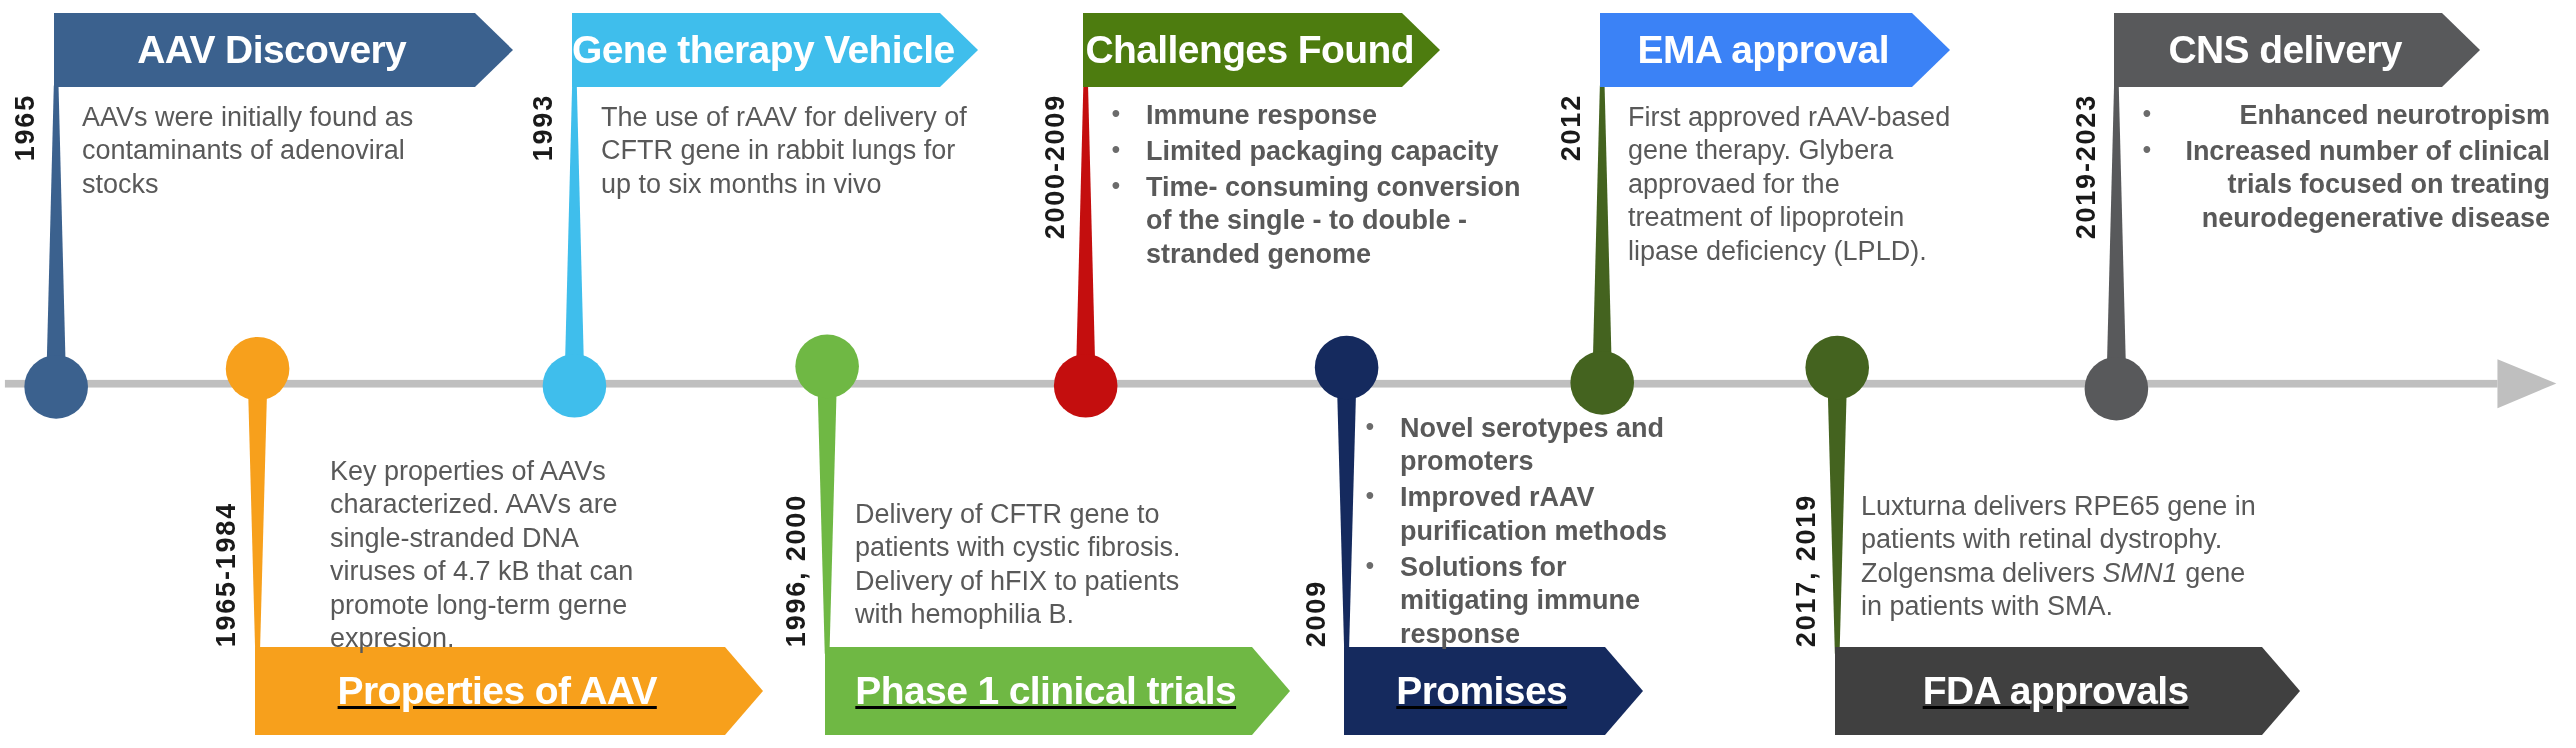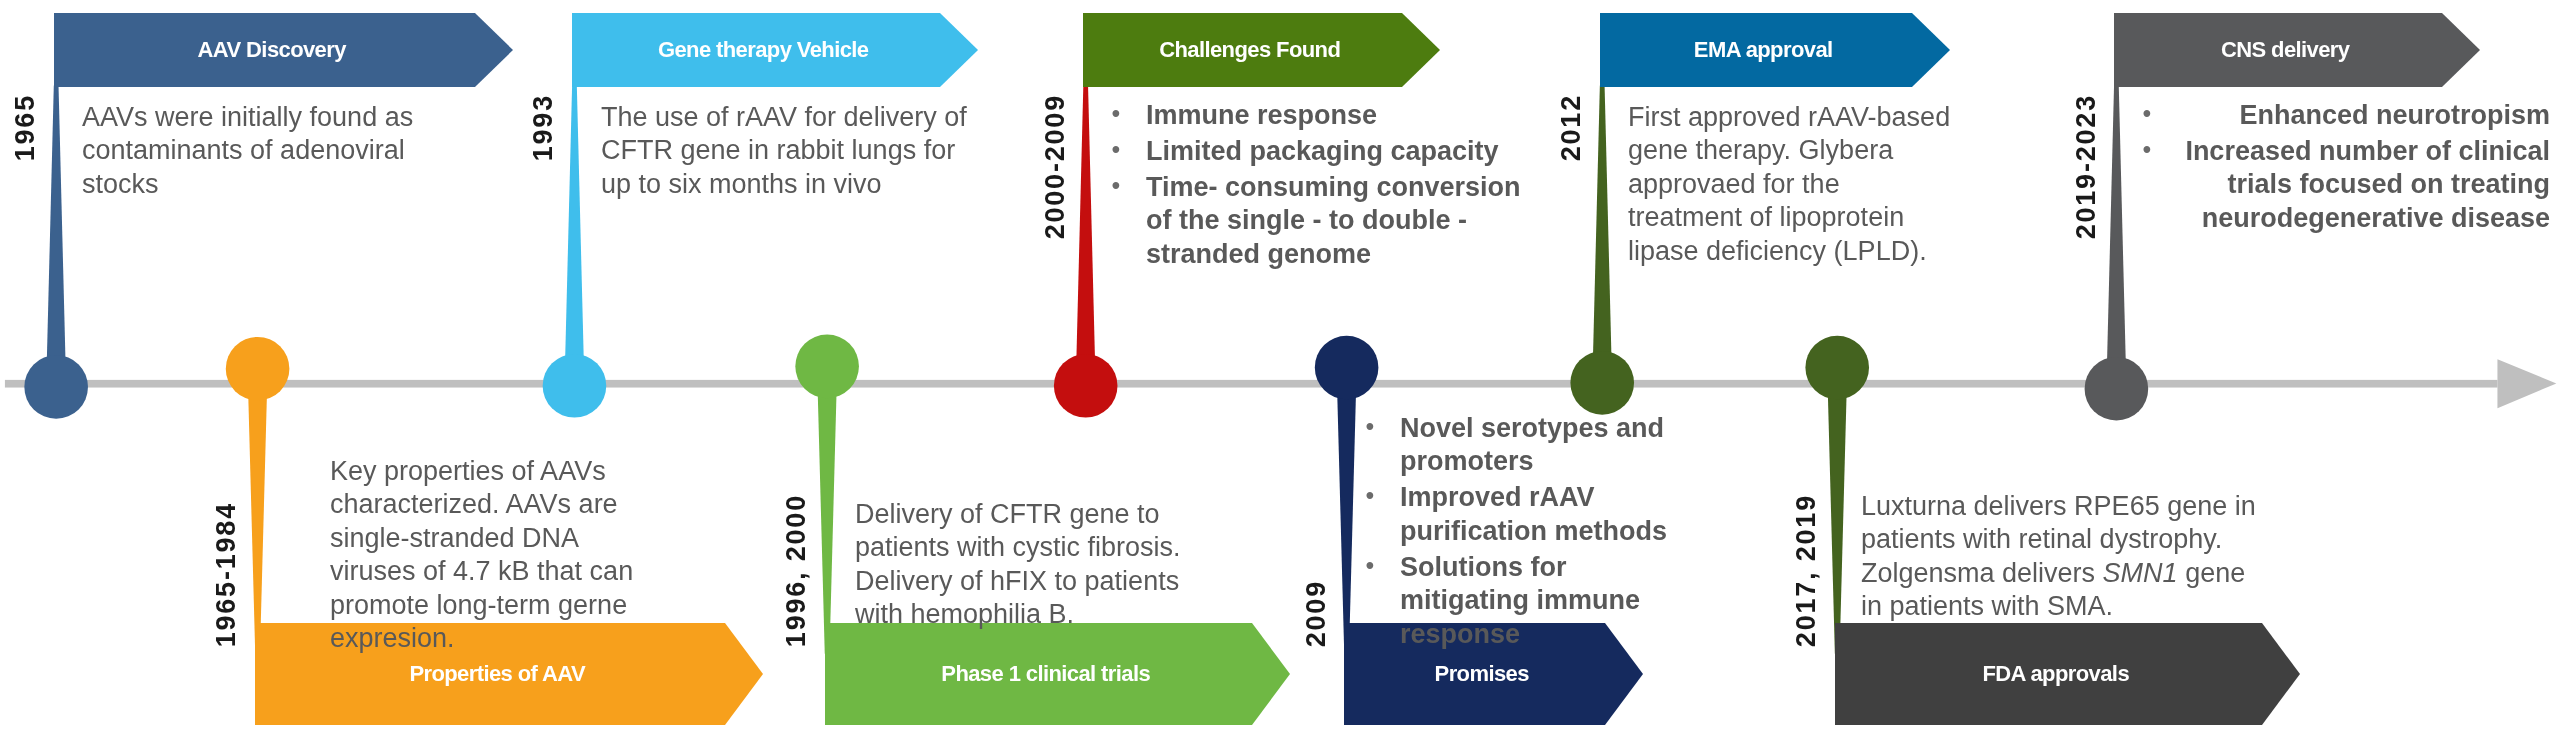--- a/index.html
+++ b/index.html
@@ -10,23 +10,23 @@
   }
   .axis-svg { position:absolute; left:0; top:0; width:2576px; height:748px; }
 
   .banner {
     position:absolute; height:74px;
     display:flex; align-items:center; justify-content:center;
     clip-path:polygon(0 0, calc(100% - 38px) 0, 100% 50%, calc(100% - 38px) 100%, 0 100%);
     padding-right:23.6px; box-sizing:border-box;
   }
   .banner.top    { top:13px; }
-  .banner.bottom { top:623px; height:102px; }
+  .banner.bottom { top:647px; height:88px;text-decoration:underline; }
   .banner .title {
-    color:#ffffff; font-weight:bold; font-size:22px; letter-spacing:-0.6px; white-space:nowrap;
+    color:#ffffff; font-weight:bold; font-size:39px; letter-spacing:-0.6px; white-space:nowrap;
   }
 
   .year {
     position:absolute; writing-mode:vertical-rl; transform:rotate(180deg);
     font-weight:bold; font-size:27px; color:#1a1a1a; letter-spacing:1.8px; white-space:nowrap;
   }
   .year.top-year    { top:94px; }
   .year.bottom-year { bottom:101px; }
 
   .desc {
@@ -123,21 +123,21 @@
   <div class="banner bottom" style="left: 1344px; width: 299px; background: rgb(21, 42, 94);">
     <span class="title">Promises</span>
   </div>
   <div class="year bottom-year" style="left:1301px;">2009</div>
   <ul class="desc" style="left:1361px; top:412px; width:312px;">
       <li>Novel serotypes and promoters</li>
       <li>Improved rAAV purification methods</li>
       <li>Solutions for mitigating immune response</li>
     </ul>
 
-  <div class="banner top" style="left: 1600px; width: 350px; background: #0369a1;">
+  <div class="banner top" style="left: 1600px; width: 350px; background: #3b82f6;">
     <span class="title">EMA approval</span>
   </div>
   <div class="year top-year" style="left:1556px;">2012</div>
   <div class="desc" style="left:1628px; top:101px; width:324px;">First approved rAAV-based gene therapy. Glybera approvaed for the treatment of lipoprotein lipase deficiency (LPLD).</div>
 
   <div class="banner bottom" style="left: 1835px; width: 465px; background: #404040;">
     <span class="title">FDA approvals</span>
   </div>
   <div class="year bottom-year" style="left:1791px;">2017, 2019</div>
   <div class="desc" style="left:1861px; top:490px; width:412px;"><span>Luxturna delivers RPE65 gene in patients with retinal dystrophy. Zolgensma delivers </span><i>SMN1</i><span> gene in patients with SMA.</span></div>

